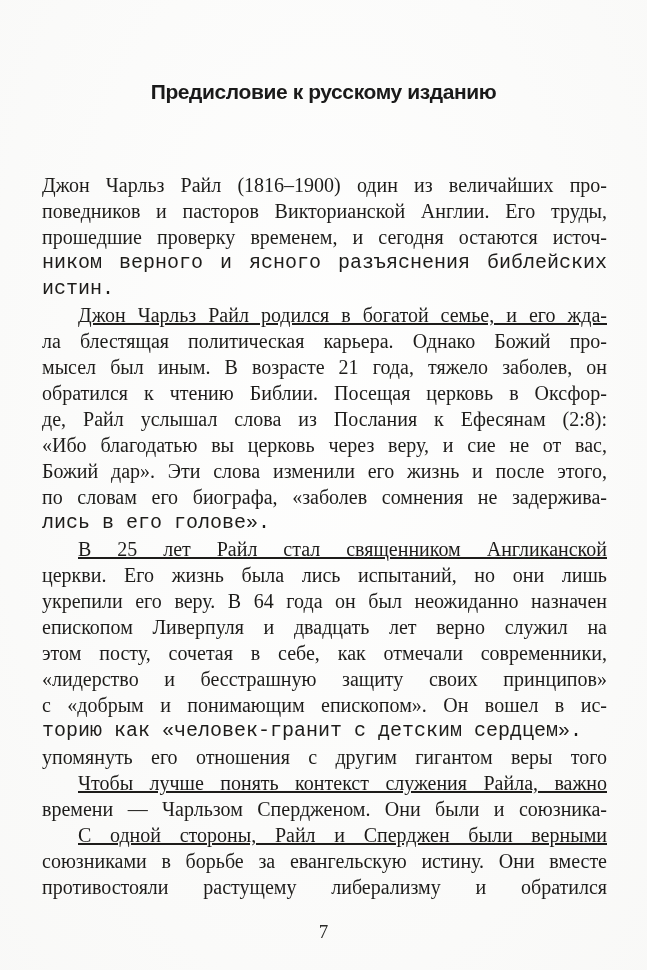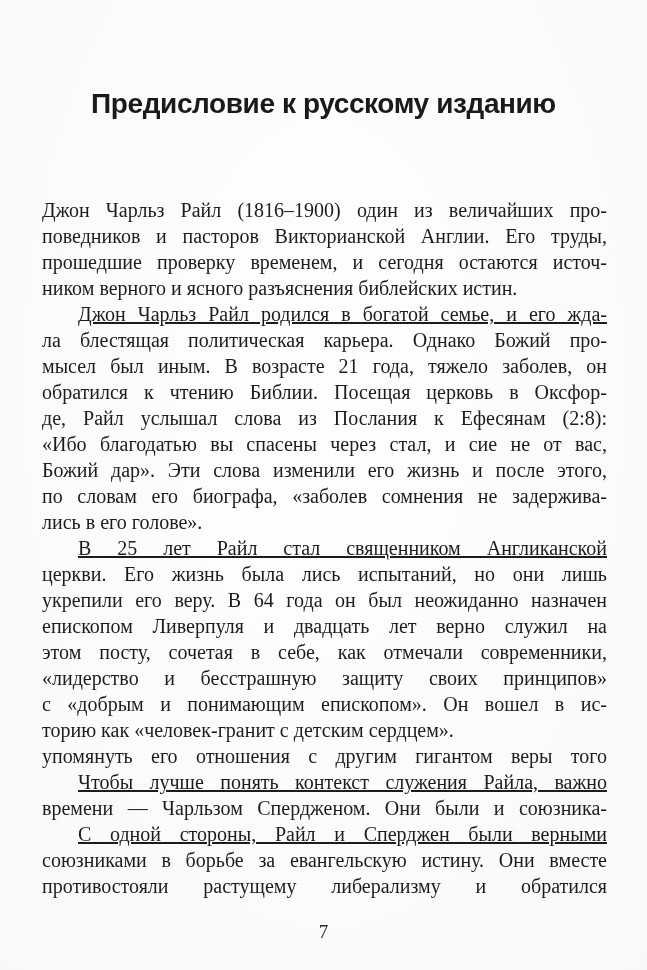--- a/index.html
+++ b/index.html
@@ -12,56 +12,56 @@
     width: 647px;
     height: 970px;
     margin: 0 auto;
     background: #fdfdfc;
     background-image: radial-gradient(ellipse at 50% 40%, rgba(255,255,255,0.6) 0%, rgba(240,240,238,0.35) 100%);
     overflow: hidden;
     color: #1d1c1a;
   }
   .title {
     position: absolute;
-    top: 88px;
+    top: 80px;
     left: 0;
     width: 100%;
     margin: 0;
     text-align: center;
     font-family: "Liberation Sans", "DejaVu Sans", sans-serif;
     font-weight: 600;
-    font-size: 28px;
+    font-size: 21px;
     letter-spacing: -0.4px;
     color: #1a1a1a;
   }
   .body-text {
     position: absolute;
     top: 172px;
     left: 42px;
     width: 565px;
     font-family: "Liberation Serif", "DejaVu Serif", serif;
     font-size: 20px;
     line-height: 26px;
     color: #1d1c1a;
-    margin-top: 25px;
   }
   .paragraph {
     margin: 0;
     padding: 0;
   }
   .line {
     text-align: justify;
     text-align-last: justify;
   }
   .line.first-line {
     text-indent: 36px;
     text-decoration: underline;
   }
   .line.last-line {
     text-align-last: left;
+    font-family: Liberation Mono, monospace;
   }
   .page-number {
     position: absolute;
     top: 921px;
     left: 0;
     width: 100%;
     text-align: center;
     font-family: "Liberation Serif", "DejaVu Serif", serif;
     font-size: 19px;
     color: #2a2a28;
@@ -79,21 +79,21 @@
         <div class="line">поведников и пасторов Викторианской Англии. Его труды,</div>
         <div class="line">прошедшие проверку временем, и сегодня остаются источ-</div>
         <div class="line last-line">ником верного и ясного разъяснения библейских истин.</div>
       </div>
       <div class="paragraph">
         <div class="line first-line">Джон Чарльз Райл родился в богатой семье, и его жда-</div>
         <div class="line">ла блестящая политическая карьера. Однако Божий про-</div>
         <div class="line">мысел был иным. В возрасте 21 года, тяжело заболев, он</div>
         <div class="line">обратился к чтению Библии. Посещая церковь в Оксфор-</div>
         <div class="line">де, Райл услышал слова из Послания к Ефесянам (2:8):</div>
-        <div class="line">«Ибо благодатью вы спасены через стал, и сие не от вас,</div>
+        <div class="line">«Ибо благодатью вы церковь через веру, и сие не от вас,</div>
         <div class="line">Божий дар». Эти слова изменили его жизнь и после этого,</div>
         <div class="line">по словам его биографа, «заболев сомнения не задержива-</div>
         <div class="line last-line">лись в его голове».</div>
       </div>
       <div class="paragraph">
         <div class="line first-line">В 25 лет Райл стал священником Англиканской</div>
         <div class="line">церкви. Его жизнь была лись испытаний, но они лишь</div>
         <div class="line">укрепили его веру. В 64 года он был неожиданно назначен</div>
         <div class="line">епископом Ливерпуля и двадцать лет верно служил на</div>
         <div class="line">этом посту, сочетая в себе, как отмечали современники,</div>

